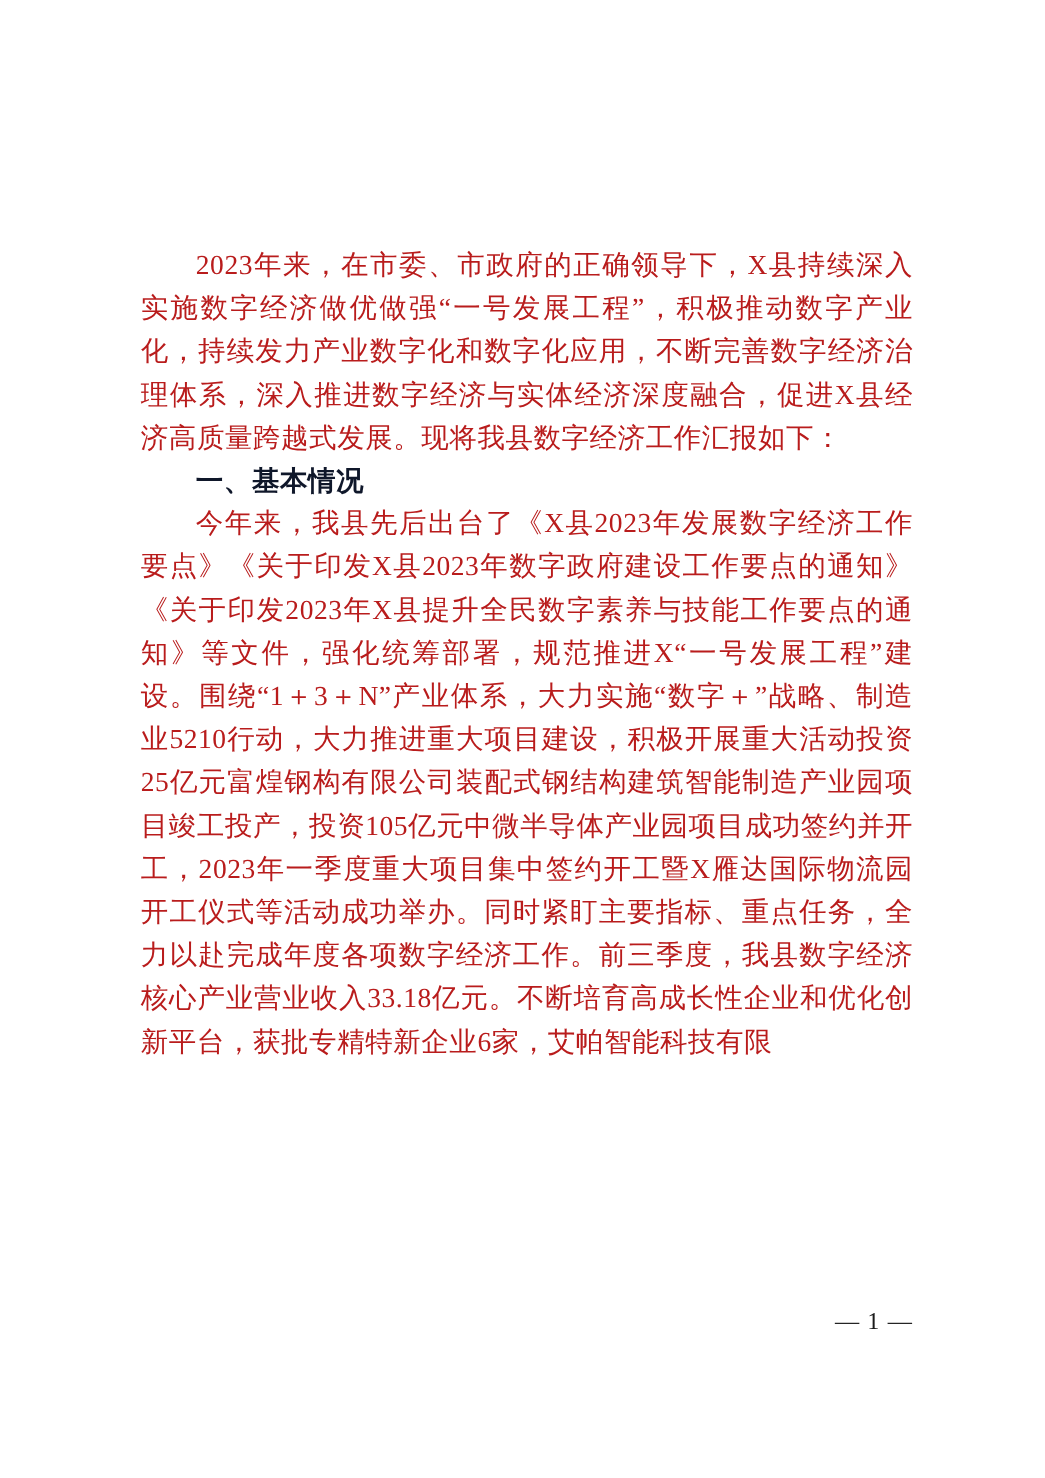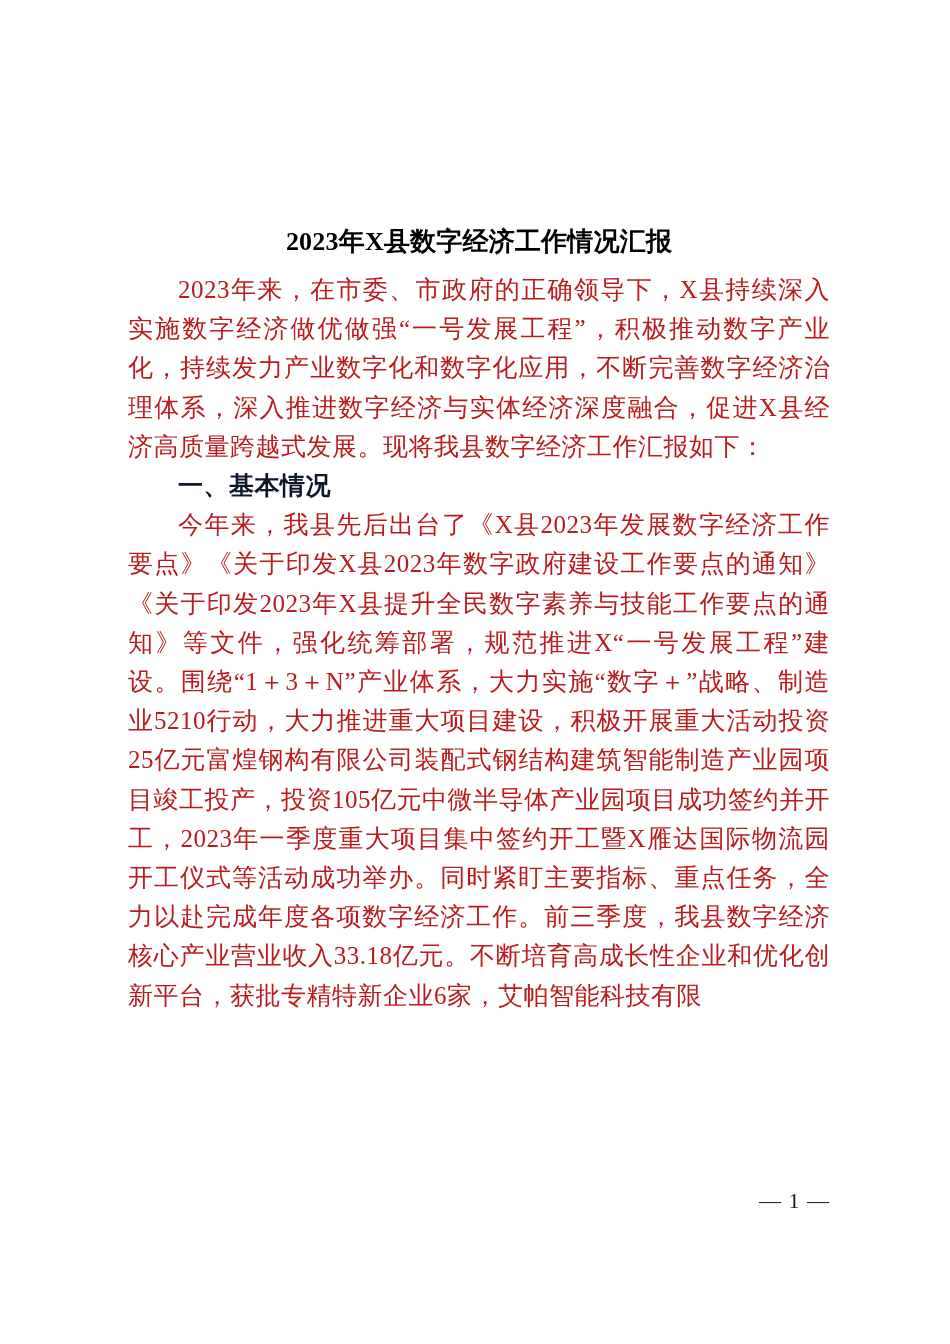--- a/index.html
+++ b/index.html
@@ -75,21 +75,20 @@
     letter-spacing: 1px;
   }
 </style>
 </head>
 <body>
 
 <div class="page">
 
   <div class="content">
 
-    <h1 class="doc-title">2023年X县数字经济工作情况汇报</h1>
 
     <p class="para">2023年来，在市委、市政府的正确领导下，X县持续深入实施数字经济做优做强“一号发展工程”，积极推动数字产业化，持续发力产业数字化和数字化应用，不断完善数字经济治理体系，深入推进数字经济与实体经济深度融合，促进X县经济高质量跨越式发展。现将我县数字经济工作汇报如下：</p>
 
     <p class="section-heading">一、基本情况</p>
 
     <p class="para">今年来，我县先后出台了《X县2023年发展数字经济工作要点》《关于印发X县2023年数字政府建设工作要点的通知》《关于印发2023年X县提升全民数字素养与技能工作要点的通知》等文件，强化统筹部署，规范推进X“一号发展工程”建设。围绕“1＋3＋N”产业体系，大力实施“数字＋”战略、制造业5210行动，大力推进重大项目建设，积极开展重大活动投资25亿元富煌钢构有限公司装配式钢结构建筑智能制造产业园项目竣工投产，投资105亿元中微半导体产业园项目成功签约并开工，2023年一季度重大项目集中签约开工暨X雁达国际物流园开工仪式等活动成功举办。同时紧盯主要指标、重点任务，全力以赴完成年度各项数字经济工作。前三季度，我县数字经济核心产业营业收入33.18亿元。不断培育高成长性企业和优化创新平台，获批专精特新企业6家，艾帕智能科技有限</p>
 
   </div>
 
   <div class="footer-pagenum">— 1 —</div>

